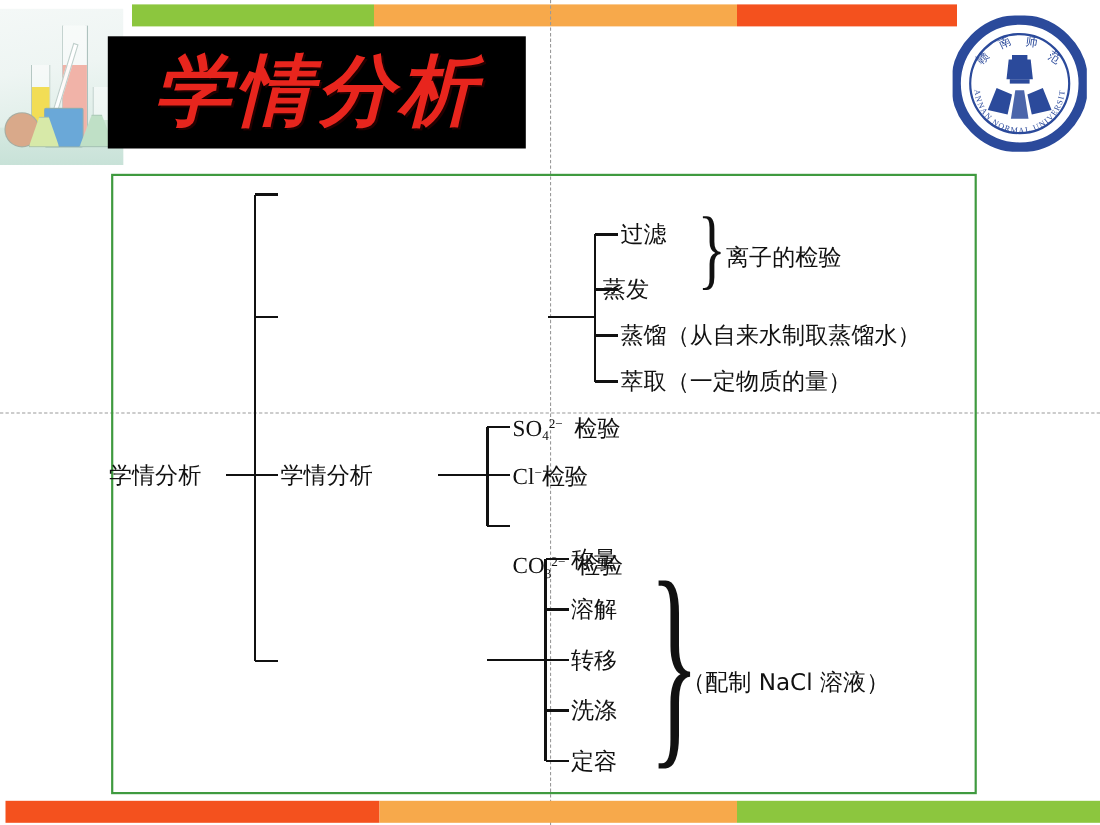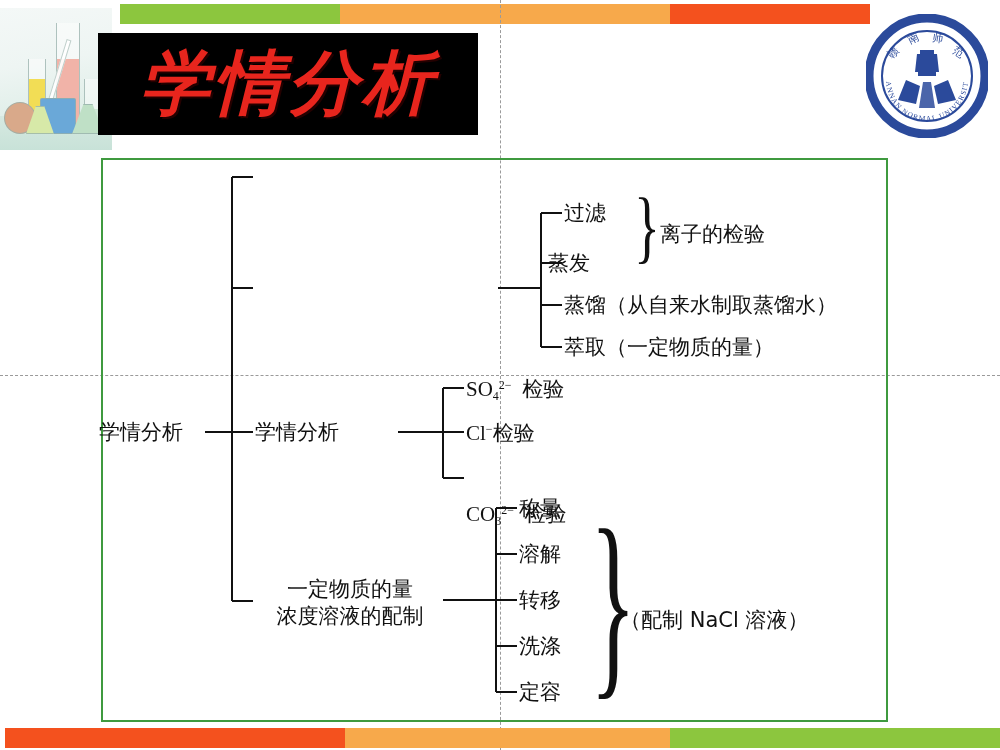--- a/index.html
+++ b/index.html
@@ -224,24 +224,20 @@
       <line x1="496" y1="692" x2="517" y2="692"></line>
     </g>
   </svg>
 
   <div class="node" style="left:99px; top:420px;">学情分析</div>
 
 
 
   <div class="node" style="left:255px; top:420px;">学情分析</div>
 
-  <div class="node two-line" style="left:255px; top:576px; width:190px; text-align:center;">
-    <span>一定物质的量</span><br>
-    <span>浓度溶液的配制</span>
-  </div>
 
   <div class="node" style="left:564px; top:201px;">过滤</div>
   <div class="node" style="left:548px; top:251px;">蒸发</div>
   <div class="node" style="left:564px; top:293px;">蒸馏（从自来水制取蒸馏水）</div>
   <div class="node" style="left:564px; top:335px;">萃取（一定物质的量）</div>
 
   <div class="brace" style="left:634px; top:199px; font-size:54px; transform:scaleY(1.5);">}</div>
   <div class="node" style="left:660px; top:222px;">离子的检验</div>
 
   <div class="node ionname" style="left:466px; top:377px;">SO<sub style="vertical-align:-0.35em;">4</sub><sup style="vertical-align:0.55em;">2−</sup>&nbsp;&nbsp;<span style="font-family:'DejaVu Sans',sans-serif;">检验</span></div>

